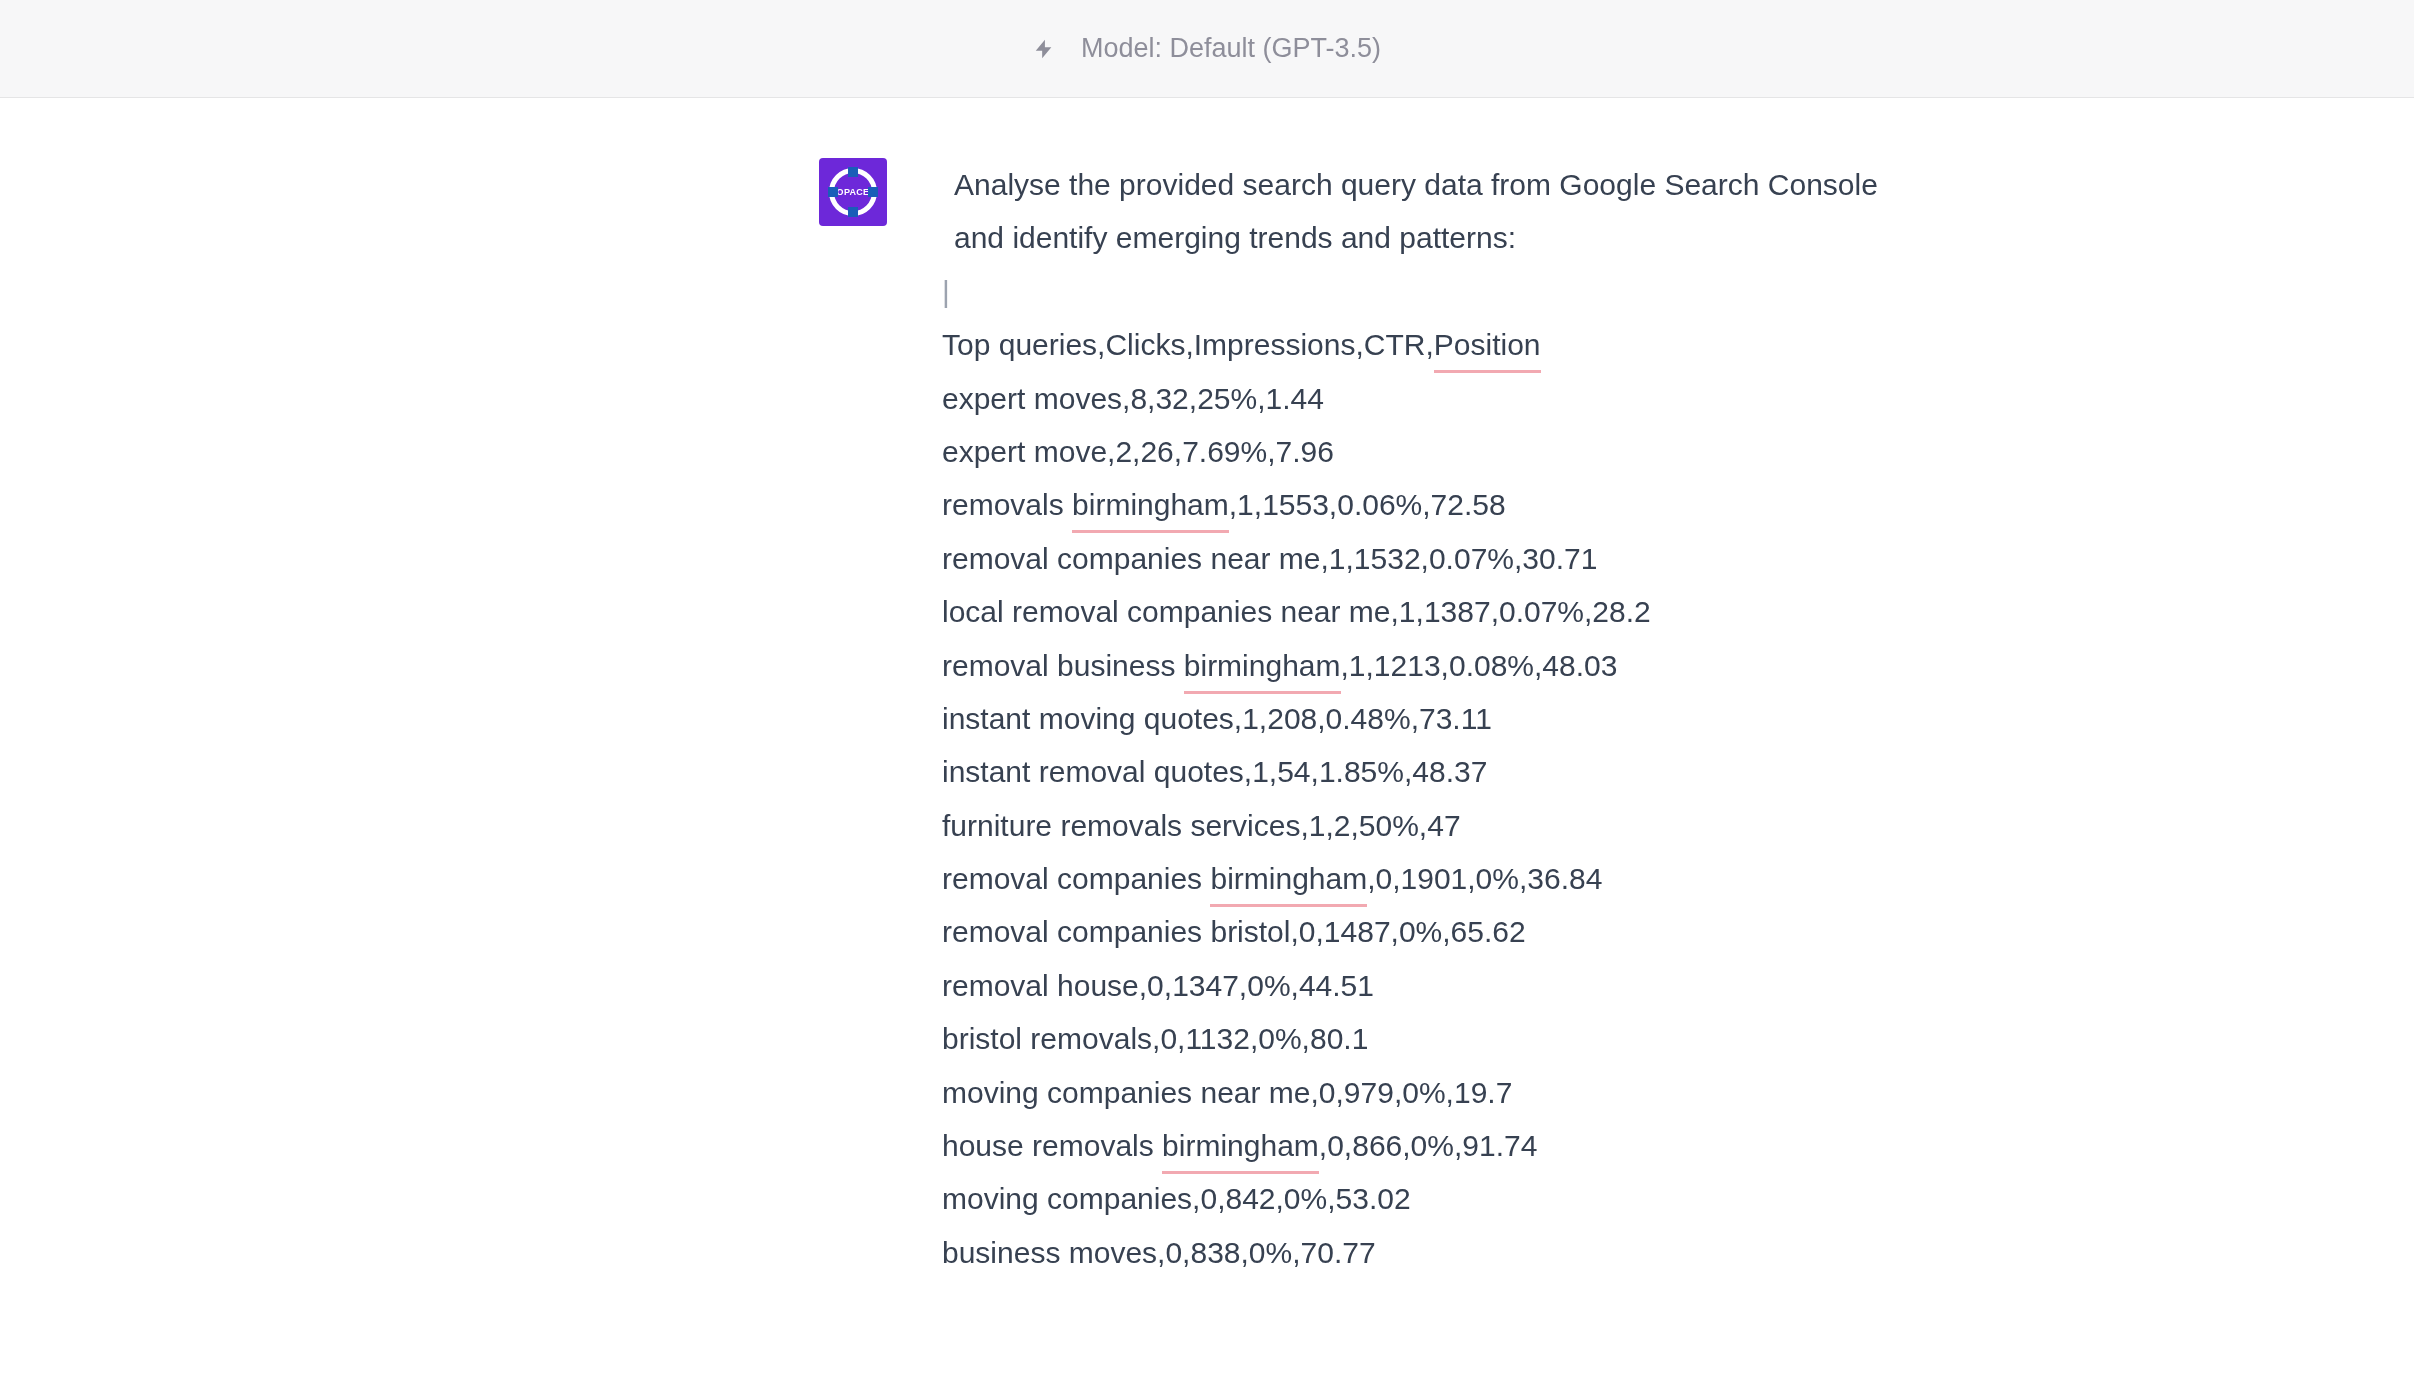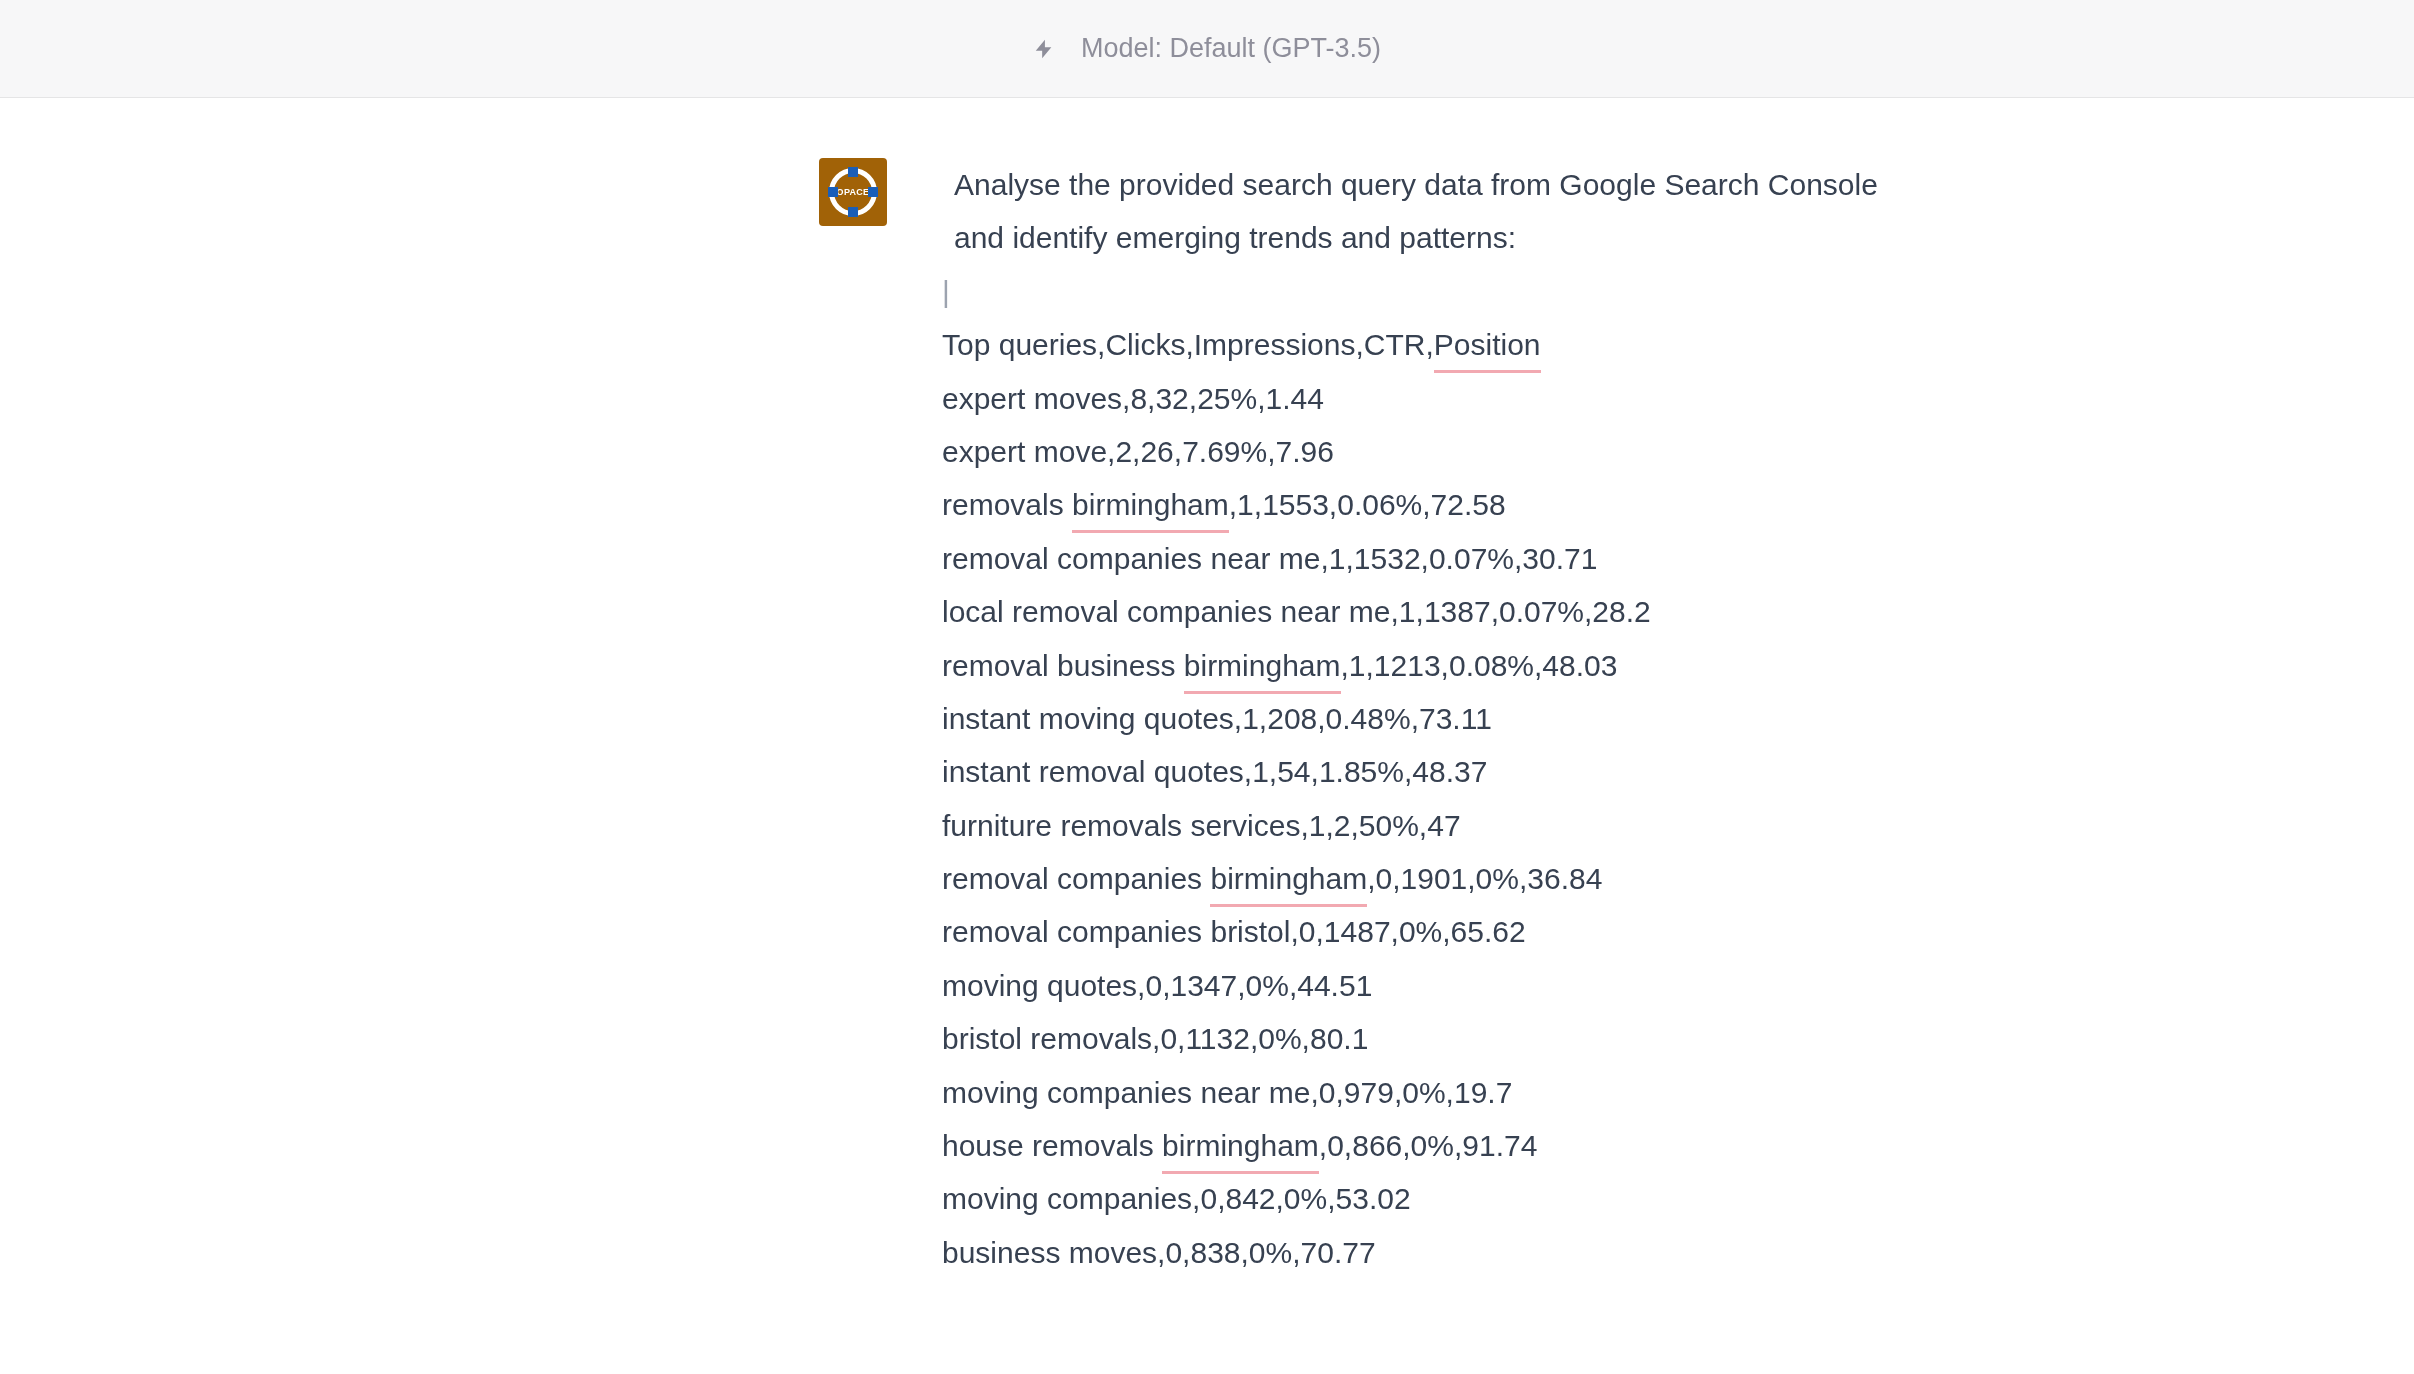--- a/index.html
+++ b/index.html
@@ -40,21 +40,21 @@
       display: flex;
       gap: 55px;
       max-width: 1600px;
       padding-left: 412px;
       padding-right: 100px;
       width: 100%;
     }
     .avatar-box {
       width: 68px;
       height: 68px;
-      background: #a16207;
+      background: #6d28d9;
       border-radius: 4px;
       flex-shrink: 0;
       display: flex;
       align-items: center;
       justify-content: center;
       position: relative;
     }
     .avatar-inner {
       width: 48px;
       height: 48px;
@@ -141,21 +141,21 @@
           <div class="data-row"><span>expert move,2,26,7.69%,7.96</span></div>
           <div class="data-row"><span>removals </span><span class="underlined">birmingham</span><span>,1,1553,0.06%,72.58</span></div>
           <div class="data-row"><span>removal companies near me,1,1532,0.07%,30.71</span></div>
           <div class="data-row"><span>local removal companies near me,1,1387,0.07%,28.2</span></div>
           <div class="data-row"><span>removal business </span><span class="underlined">birmingham</span><span>,1,1213,0.08%,48.03</span></div>
           <div class="data-row"><span>instant moving quotes,1,208,0.48%,73.11</span></div>
           <div class="data-row"><span>instant removal quotes,1,54,1.85%,48.37</span></div>
           <div class="data-row"><span>furniture removals services,1,2,50%,47</span></div>
           <div class="data-row"><span>removal companies </span><span class="underlined">birmingham</span><span>,0,1901,0%,36.84</span></div>
           <div class="data-row"><span>removal companies bristol,0,1487,0%,65.62</span></div>
-          <div class="data-row"><span>moving quotes,0,1347,0%,44.51</span></div>
+          <div class="data-row"><span>removal house,0,1347,0%,44.51</span></div>
           <div class="data-row"><span>bristol removals,0,1132,0%,80.1</span></div>
           <div class="data-row"><span>moving companies near me,0,979,0%,19.7</span></div>
           <div class="data-row"><span>house removals </span><span class="underlined">birmingham</span><span>,0,866,0%,91.74</span></div>
           <div class="data-row"><span>moving companies,0,842,0%,53.02</span></div>
           <div class="data-row"><span>business moves,0,838,0%,70.77</span></div>
         </div>
     </div>
   </div>
 </div>
 

